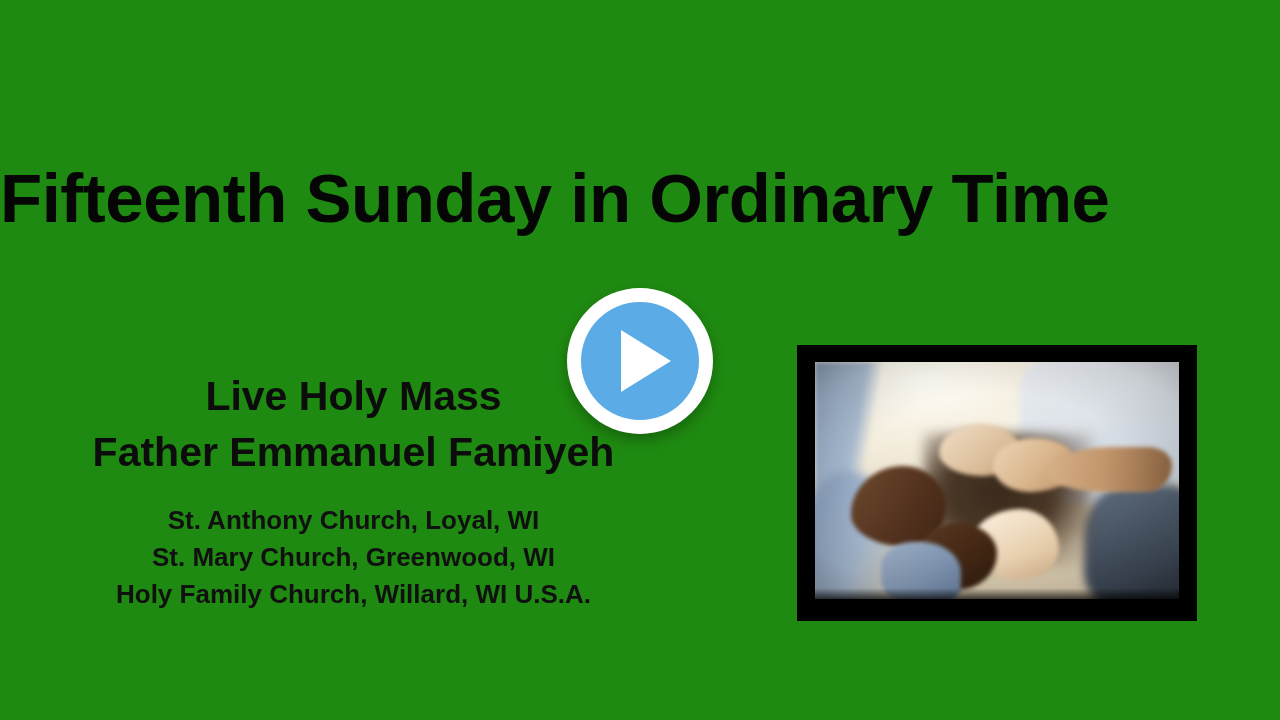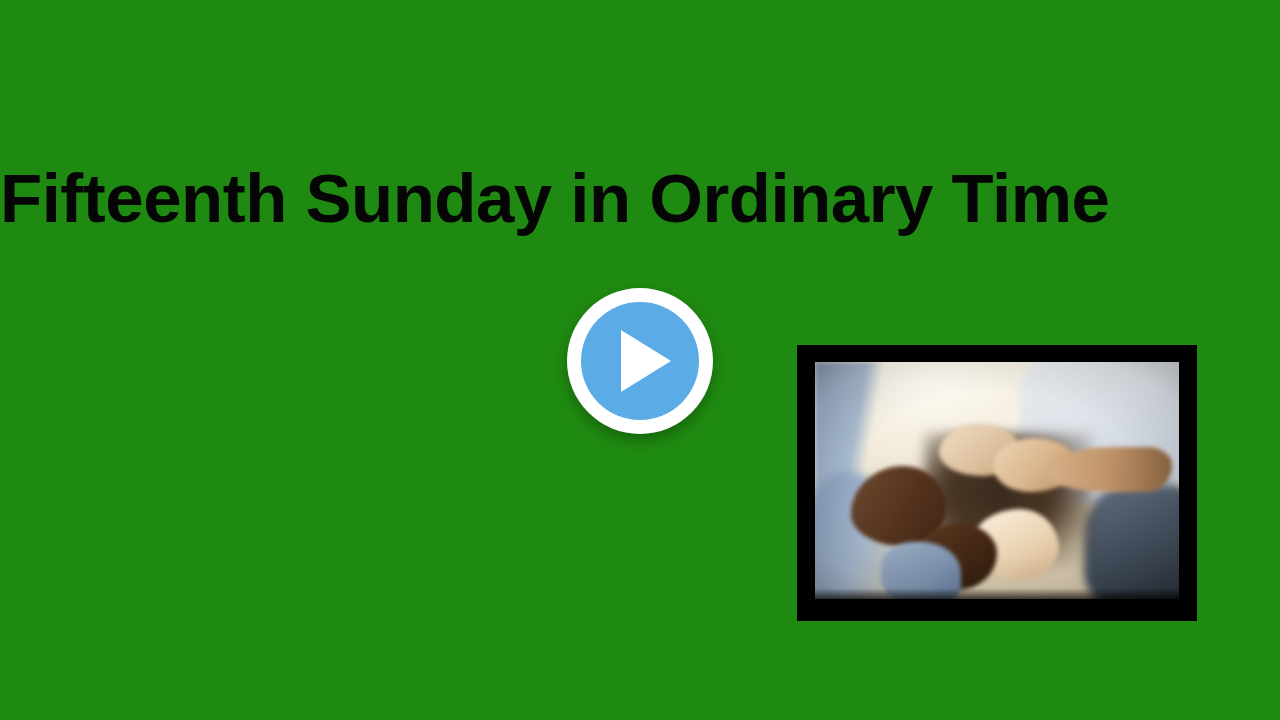--- a/index.html
+++ b/index.html
@@ -223,20 +223,30 @@
     background: linear-gradient(to bottom, rgba(0,0,0,0) 0%, rgba(0,0,0,0.75) 100%);
   }
 </style>
 </head>
 <body>
 
 <div id="slide">
 
   <h1 id="title">Fifteenth Sunday in Ordinary Time</h1>
 
+  <div id="left-text">
+    <div class="headline">Live Holy Mass</div>
+    <div class="headline">Father Emmanuel Famiyeh</div>
+
+    <div id="churches">
+      <div class="church-line">St. Anthony Church, Loyal, WI</div>
+      <div class="church-line">St. Mary Church, Greenwood, WI</div>
+      <div class="church-line">Holy Family Church, Willard, WI U.S.A.</div>
+    </div>
+  </div>
 
   <div id="play-button" role="button" aria-label="Play">
     <div id="play-disc">
       <div id="play-triangle"></div>
     </div>
   </div>
 
   <div id="photo-frame">
     <div id="photo">
       <div class="ph-layer" id="ph-base"></div>

